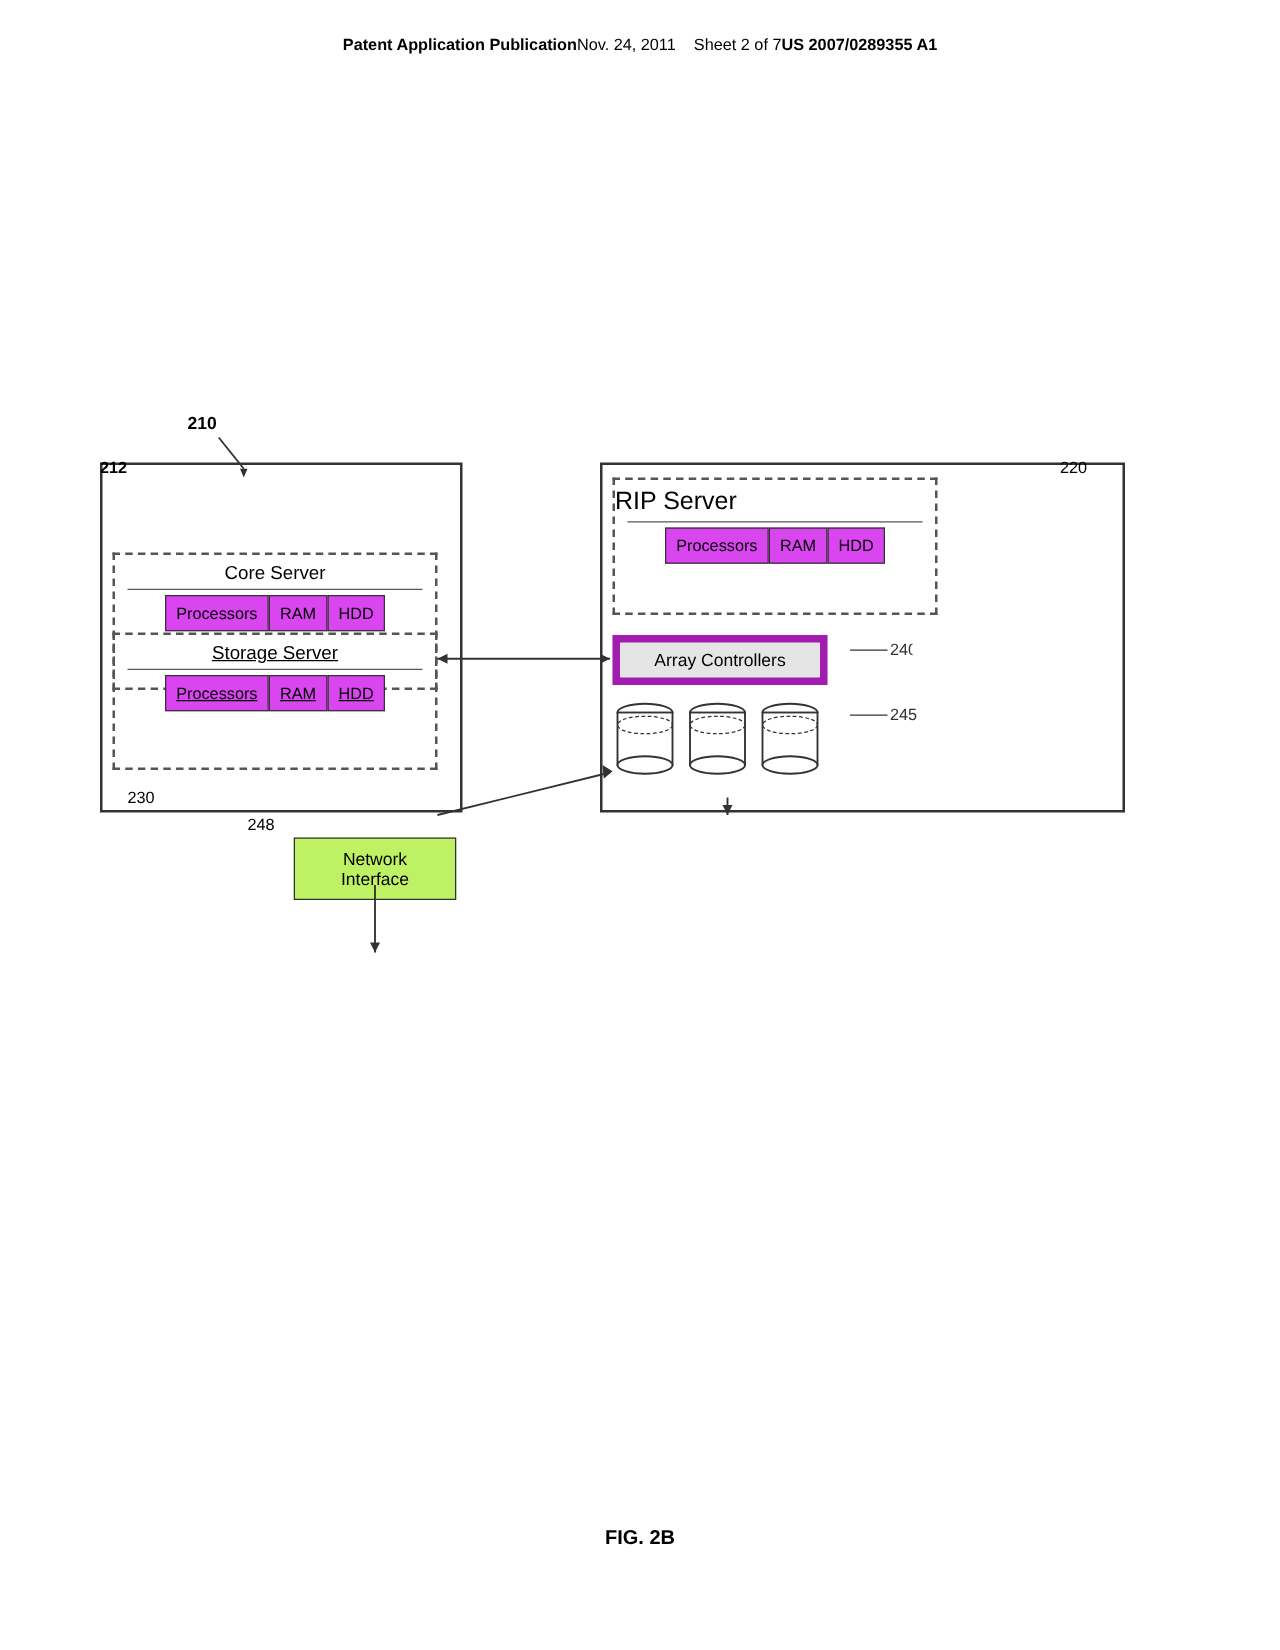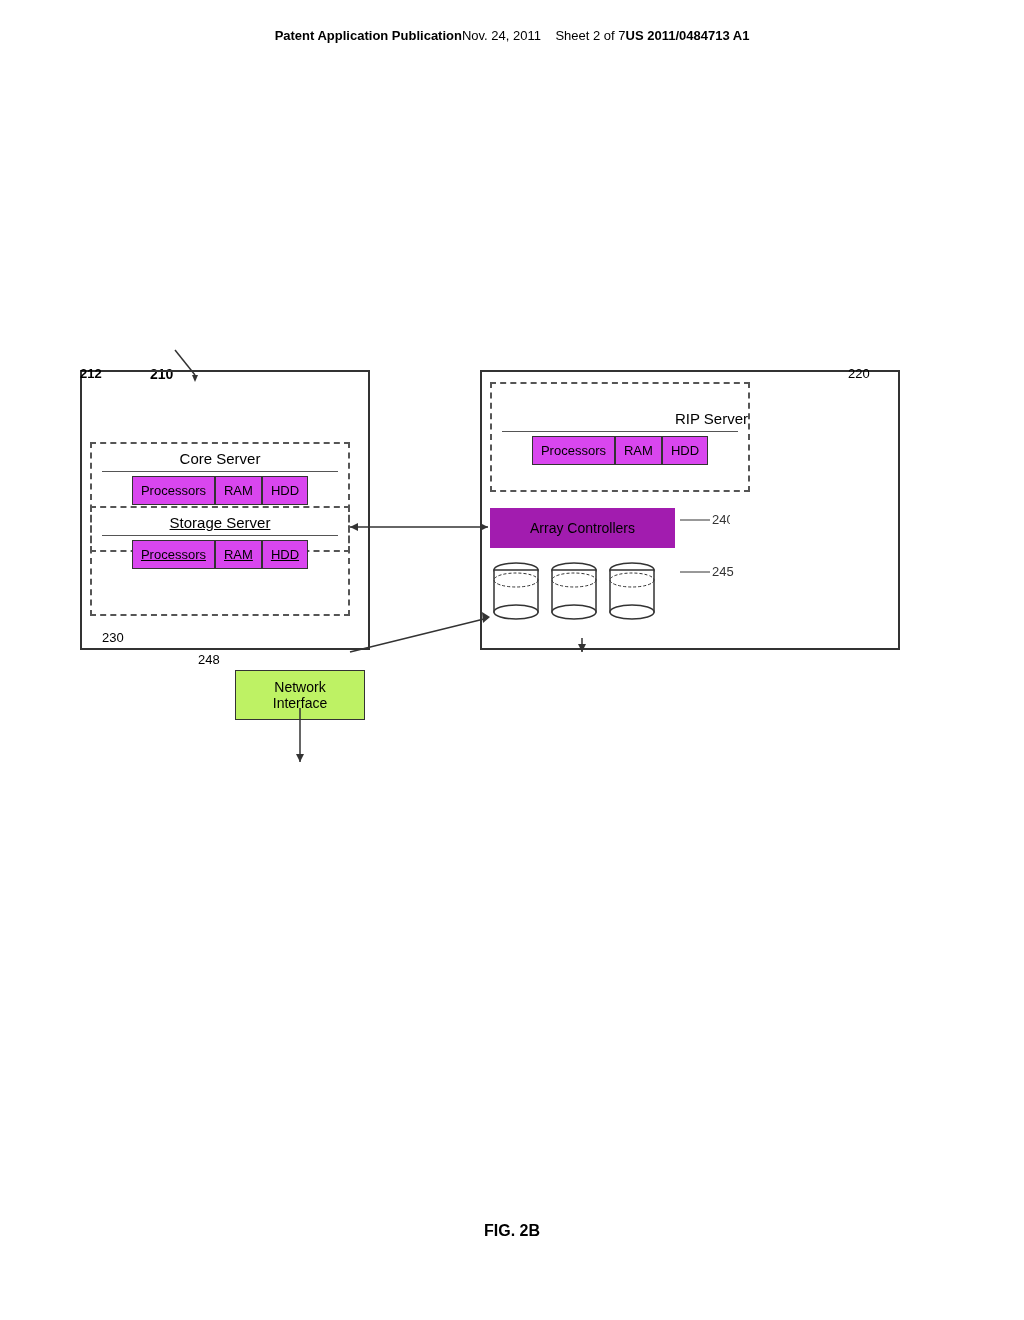--- a/index.html
+++ b/index.html
@@ -42,21 +42,20 @@
       height: 580px;
     }
 
     
     .label-210 {
       position: absolute;
       top: 0px;
       left: 90px;
       font-size: 14px;
       font-weight: bold;
-      margin-top: 36px;
     }
 
     
 
     
     .box-212 {
       position: absolute;
       top: 40px;
       left: 20px;
       width: 290px;
@@ -134,39 +133,38 @@
     
     .box-rip-server {
       position: absolute;
       top: 52px;
       left: 430px;
       width: 260px;
       height: 110px;
       border: 2px dashed #555;
     }
     .rip-server-title {
-      text-align: right;
-      font-size: 15px;
+      text-align: left;
+      font-size: 20px;
       padding: 6px 0 4px 0;
-      margin-top: 20px;
     }
 
     
     .box-array-controllers {
       position: absolute;
       top: 178px;
       left: 430px;
-      width: 185px;
+      width: 172px;
       height: 40px;
       border: 6px solid #a21caf;
       display: flex;
       align-items: center;
       justify-content: center;
       font-size: 14px;
-      background: #a21caf;
+      background: #e5e5e5;
     }
     .label-240 {
       position: absolute;
       top: 180px;
       left: 620px;
       font-size: 13px;
     }
 
     
     .disks-area {
@@ -245,21 +243,21 @@
 </head>
 <body>
 
 <div class="header">
   <div class="header-left">Patent Application Publication</div>
   <div class="header-center">
     <span>Nov. 24, 2011</span>
     &nbsp;&nbsp;
     <span>Sheet 2 of 7</span>
   </div>
-  <div class="header-right">US 2011/0484713 A1</div>
+  <div class="header-right">US 2007/0289355 A1</div>
 </div>
 
 <div class="diagram-area">
 
   <div class="label-210">210</div>
   <svg class="arrow-svg-210" viewBox="0 0 100 60">
     <line x1="55" y1="20" x2="75" y2="45" stroke="#333" stroke-width="1.5"></line>
     <polygon points="72,45 78,45 75,52" fill="#333"></polygon>
   </svg>
 

